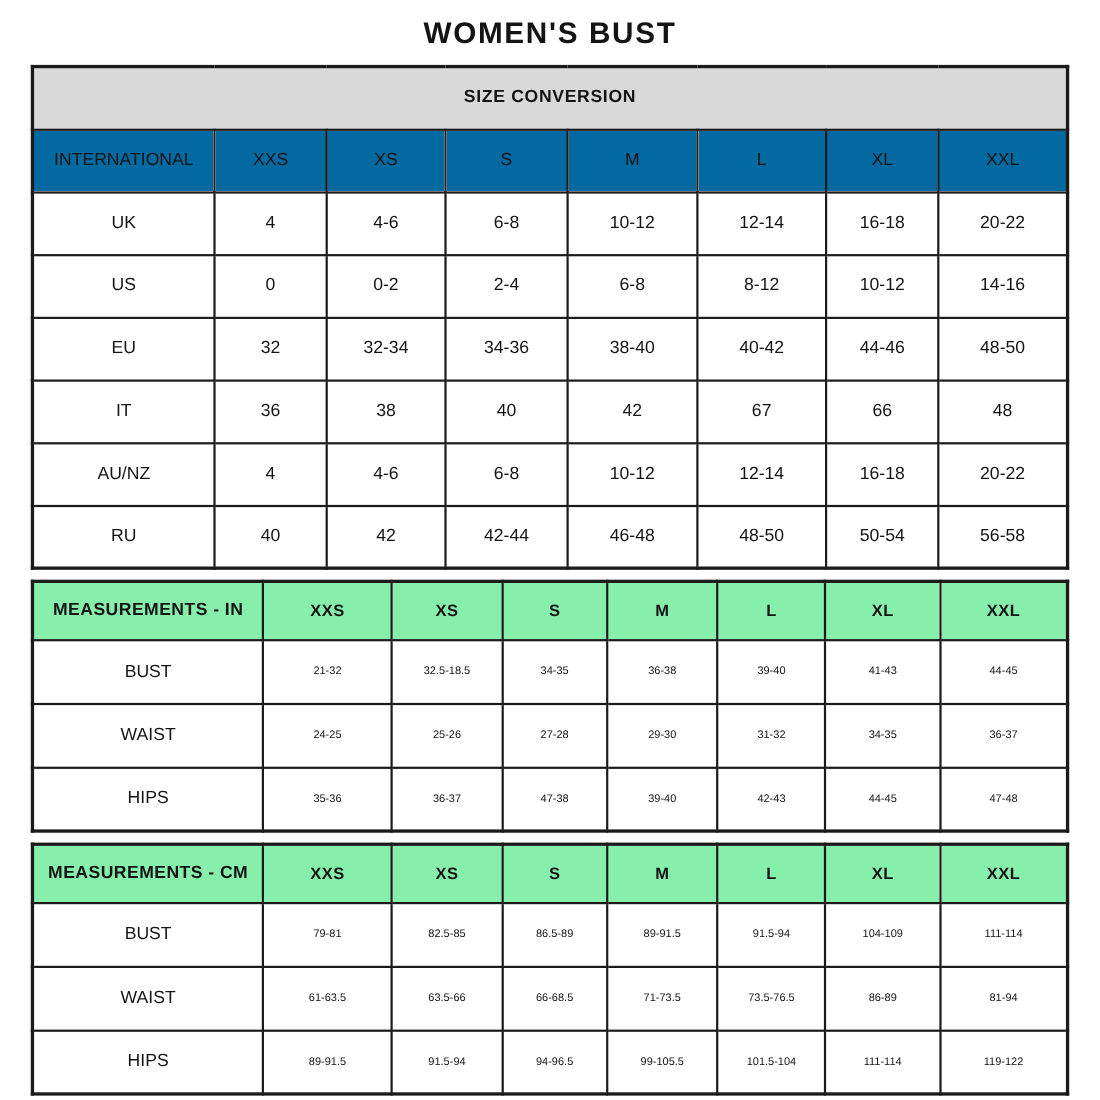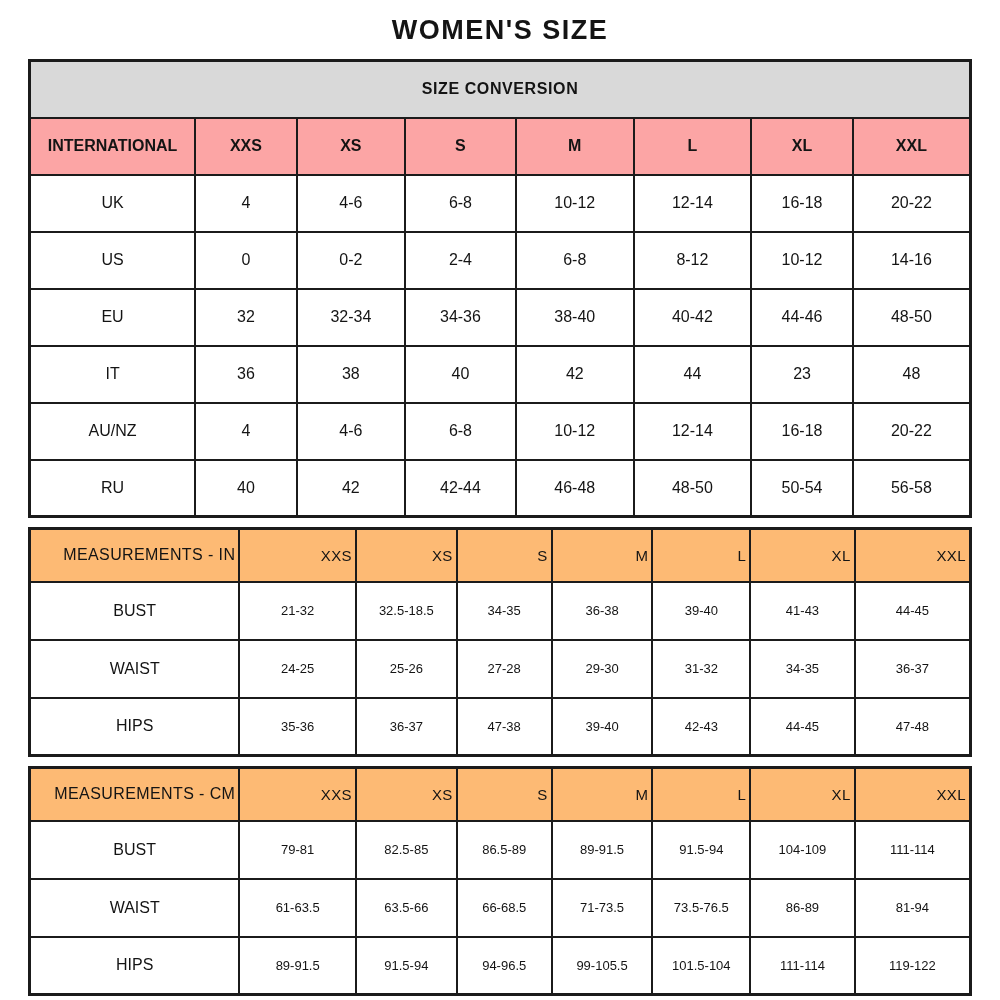--- a/index.html
+++ b/index.html
@@ -38,40 +38,39 @@
   }
   
   .band-cell {
     background: #d9d9d9;
     font-weight: 700;
     font-size: 16px;
     letter-spacing: 0.6px;
     height: 54px;
   }
   .tbl-conv th, .tbl-conv td { font-size: 16px; height: 57px; }
-  .tbl-conv .columns-row th { font-weight: 700; background: #fca5a5; }
+  .tbl-conv .columns-row th { font-weight: 400; background: #0369a1; }
   
   .tbl-meas .columns-row th {
-    background: #fdba74;
-    font-weight: 400;
+    background: #86efac;
+    font-weight: 700;
     font-size: 15px;
     letter-spacing: 0.4px;
     height: 53px;
-    text-align: right;
   }
   .tbl-meas .columns-row th.table-title-cell { font-size: 16px; }
   .tbl-meas th.row-label-cell { font-size: 16px; font-weight: 400; height: 58px; }
-  .tbl-meas td { font-size: 13px; height: 58px; }
+  .tbl-meas td { font-size: 10px; height: 58px; }
 </style>
 </head>
 <body>
 
 <div class="page">
 
-  <h1 class="title">WOMEN'S SIZE</h1>
+  <h1 class="title">WOMEN'S BUST</h1>
 
   <table class="tbl tbl-conv">
     <colgroup>
       <col style="width:17.6%">
         <col style="width:10.8%">
         <col style="width:11.5%">
       <col style="width:11.8%">
         <col style="width:12.5%">
         <col style="width:12.5%">
       <col style="width:10.8%">
@@ -122,22 +121,22 @@
           <td>40-42</td>
           <td>44-46</td>
           <td>48-50</td>
         </tr>
         <tr>
           <th class="row-label-cell">IT</th>
           <td>36</td>
           <td>38</td>
           <td>40</td>
           <td>42</td>
-          <td>44</td>
-          <td>23</td>
+          <td>67</td>
+          <td>66</td>
           <td>48</td>
         </tr>
         <tr>
           <th class="row-label-cell">AU/NZ</th>
           <td>4</td>
           <td>4-6</td>
           <td>6-8</td>
           <td>10-12</td>
           <td>12-14</td>
           <td>16-18</td>

